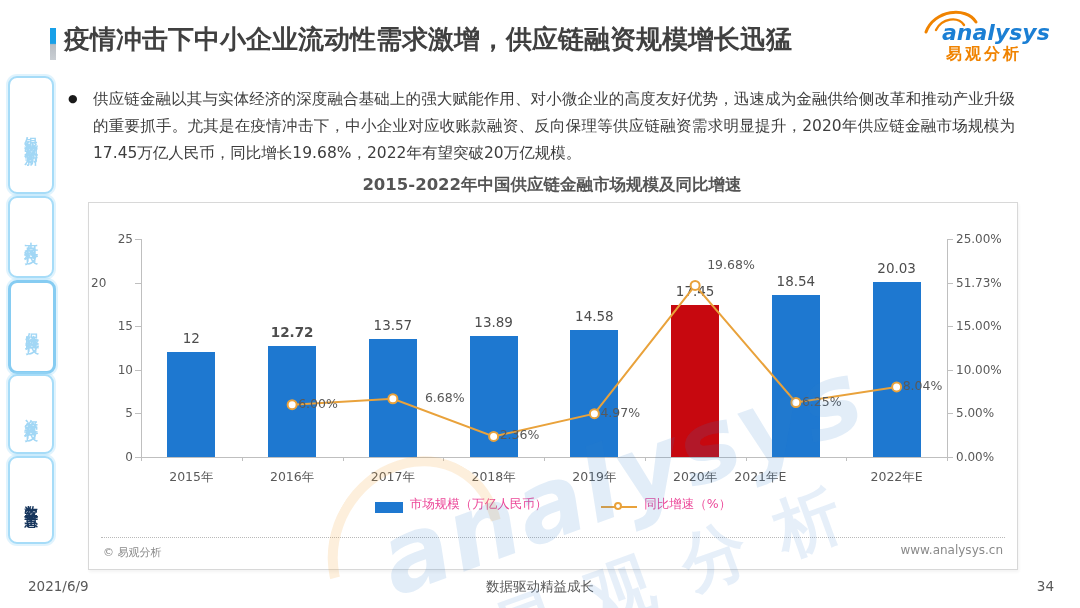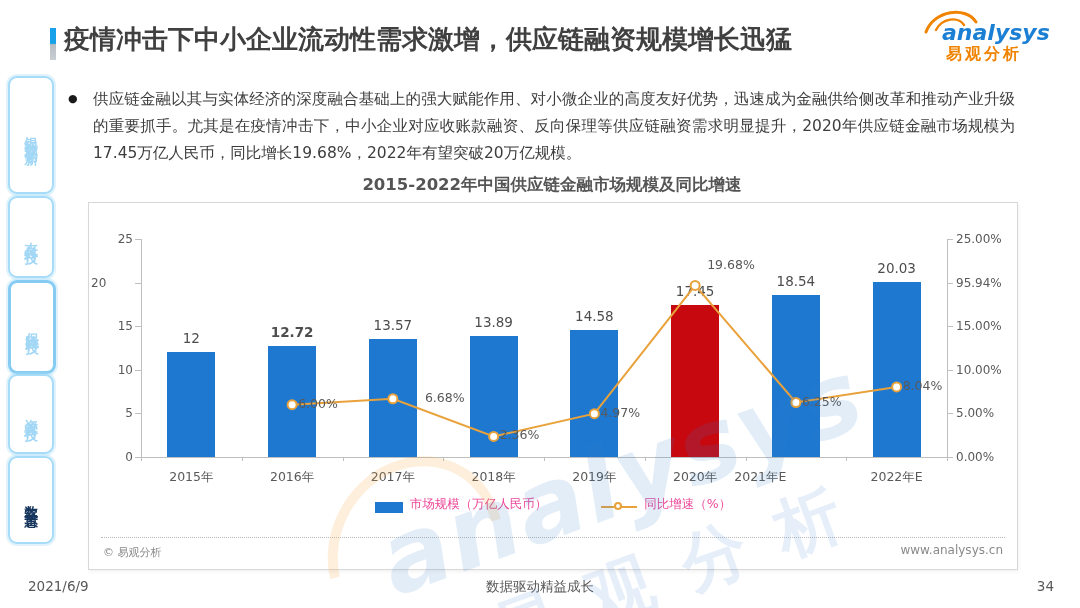--- a/index.html
+++ b/index.html
@@ -152,21 +152,21 @@
       <div class="axis-label" style="left: 2px; top: 115.2px; width: 42px; text-align: right;">15</div>
       <div class="tickmark" style="left: 46px; top: 123.2px; width: 6px; height: 1px;"></div>
       <div class="axis-label" style="left: 2px; top: 158.8px; width: 42px; text-align: right;">10</div>
       <div class="tickmark" style="left: 46px; top: 166.8px; width: 6px; height: 1px;"></div>
       <div class="axis-label" style="left: 2px; top: 202.4px; width: 42px; text-align: right;">5</div>
       <div class="tickmark" style="left: 46px; top: 210.4px; width: 6px; height: 1px;"></div>
       <div class="axis-label" style="left: 2px; top: 246px; width: 42px; text-align: right;">0</div>
       <div class="tickmark" style="left: 46px; top: 254px; width: 6px; height: 1px;"></div>
       <div class="axis-label" style="left: 867px; top: 28px; width: 60px;">25.00%</div>
       <div class="tickmark" style="left: 858px; top: 36px; width: 6px; height: 1px;"></div>
-      <div class="axis-label" style="left: 867px; top: 71.6px; width: 60px;">95.94%</div>
+      <div class="axis-label" style="left: 867px; top: 71.6px; width: 60px;">51.73%</div>
       <div class="tickmark" style="left: 858px; top: 79.6px; width: 6px; height: 1px;"></div>
       <div class="axis-label" style="left: 867px; top: 115.2px; width: 60px;">15.00%</div>
       <div class="tickmark" style="left: 858px; top: 123.2px; width: 6px; height: 1px;"></div>
       <div class="axis-label" style="left: 867px; top: 158.8px; width: 60px;">10.00%</div>
       <div class="tickmark" style="left: 858px; top: 166.8px; width: 6px; height: 1px;"></div>
       <div class="axis-label" style="left: 867px; top: 202.4px; width: 60px;">5.00%</div>
       <div class="tickmark" style="left: 858px; top: 210.4px; width: 6px; height: 1px;"></div>
       <div class="axis-label" style="left: 867px; top: 246px; width: 60px;">0.00%</div>
       <div class="tickmark" style="left: 858px; top: 254px; width: 6px; height: 1px;"></div>
       <div class="tickmark" style="left: 52px; top: 254px; width: 1px; height: 4px;"></div>

